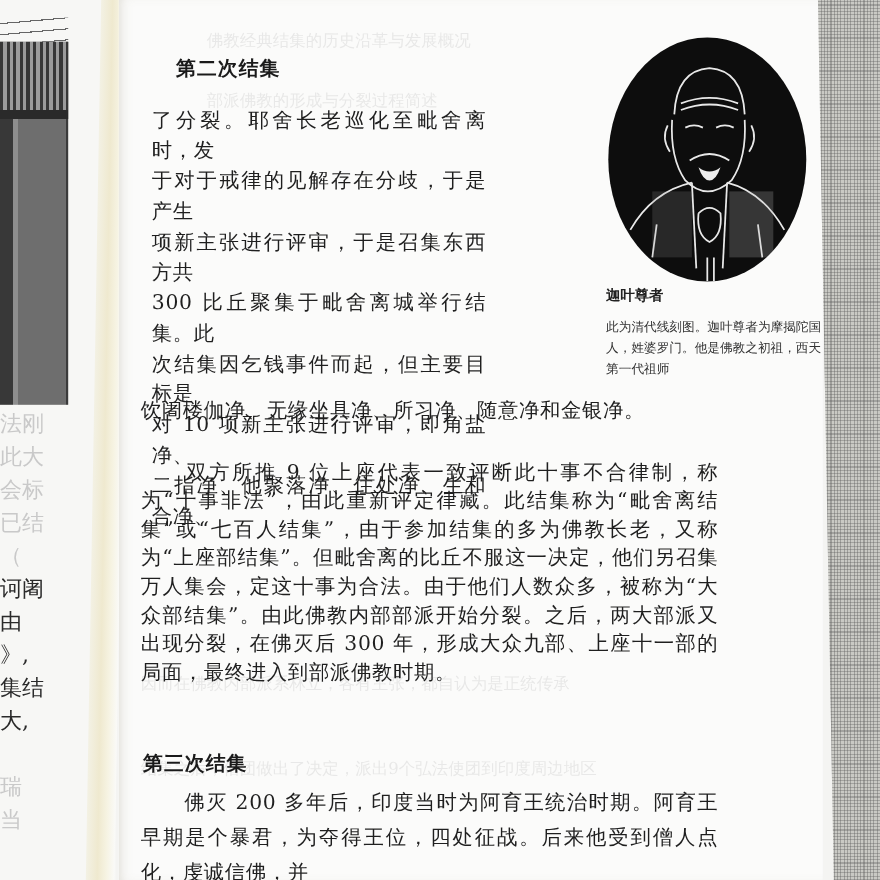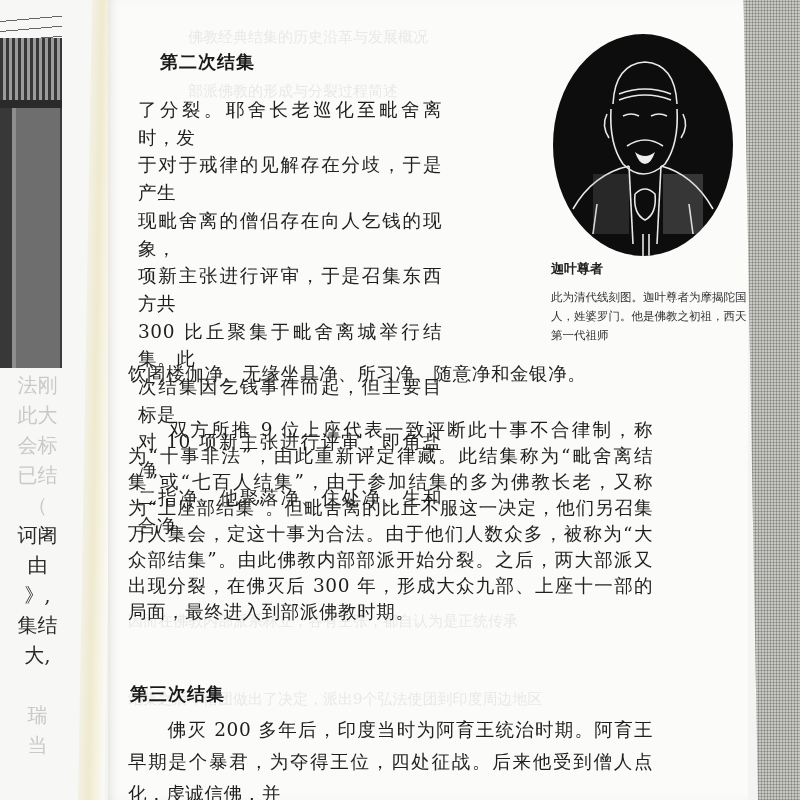--- a/index.html
+++ b/index.html
@@ -21,21 +21,21 @@
         linear-gradient(180deg, #2e2e2e 0 8px, transparent 8px) 0 62px/100% 100% no-repeat,
         linear-gradient(90deg, #3b3b3b 0 12px, #8d8d8d 12px 16px, #6f6f6f 16px 60px, #3e3e3e 60px);
       filter: contrast(1.05);
     }
     .left-illustration::before {
       content: ""; position: absolute; left: 0; top: -22px; width: 62px; height: 22px;
       background: repeating-linear-gradient(175deg, transparent 0 5px, #666 5px 6px, transparent 6px 10px);
     }
     .left-text {
       position: absolute; left: 0; top: 370px; width: 75px;
-      font-size: 20px; line-height: 30px; text-align: center;
+      font-size: 20px; line-height: 30px; text-align: left;
     }
     .left-text .faint { color: #c9c9c9; }
     .left-text .dark { color: #2a2a2a; }
     .spine-left {
       position: absolute; left: 85px; top: 0; width: 26px; height: 800px;
       background: linear-gradient(90deg, #f3f1e4, #efe9cf 40%, #f6f3e2 70%, #fafaf8);
       transform: skewX(-1deg);
     }
     
     .page {
@@ -106,21 +106,20 @@
   <div class="ghost" style="left:80px;top:28px;">佛教经典结集的历史沿革与发展概况</div>
   <div class="ghost" style="left:20px;top:612px;">因而在佛教内部派系林立，各有主张，都自认为是正统传承</div>
   <div class="ghost" style="left:80px;top:82px;">部派佛教的形成与分裂过程简述</div>
   <div class="ghost" style="left:20px;top:690px;">结集之后，僧团做出了决定，派出9个弘法使团到印度周边地区</div>
 
   <div class="heading" style="left:52px;top:50px;">第二次结集</div>
 
   <div class="para" style="left:30px;top:96px;width:304px;">
     <p>了分裂。耶舍长老巡化至毗舍离时，发</p>
     <p>于对于戒律的见解存在分歧，于是产生</p>
-    <p>现毗舍离的僧侣存在向人乞钱的现象，</p>
     <p>项新主张进行评审，于是召集东西方共</p>
     <p>300 比丘聚集于毗舍离城举行结集。此</p>
     <p>次结集因乞钱事件而起，但主要目标是</p>
     <p>对 10 项新主张进行评审，即角盐净、</p>
     <p>二指净、他聚落净、住处净、生和合净、</p>
   </div>
   <div class="para" style="left:20px;top:360px;width:520px;">饮阇楼伽净、无缘坐具净、所习净、随意净和金银净。</div>
   <div class="para" style="left:20px;top:398px;width:525px;line-height:26px;margin-top:19px;">　　双方所推 9 位上座代表一致评断此十事不合律制，称为“十事非法”，由此重新评定律藏。此结集称为“毗舍离结集”或“七百人结集”，由于参加结集的多为佛教长老，又称为“上座部结集”。但毗舍离的比丘不服这一决定，他们另召集万人集会，定这十事为合法。由于他们人数众多，被称为“大众部结集”。由此佛教内部部派开始分裂。之后，两大部派又出现分裂，在佛灭后 300 年，形成大众九部、上座十一部的局面，最终进入到部派佛教时期。</div>
 
   <div class="portrait">

